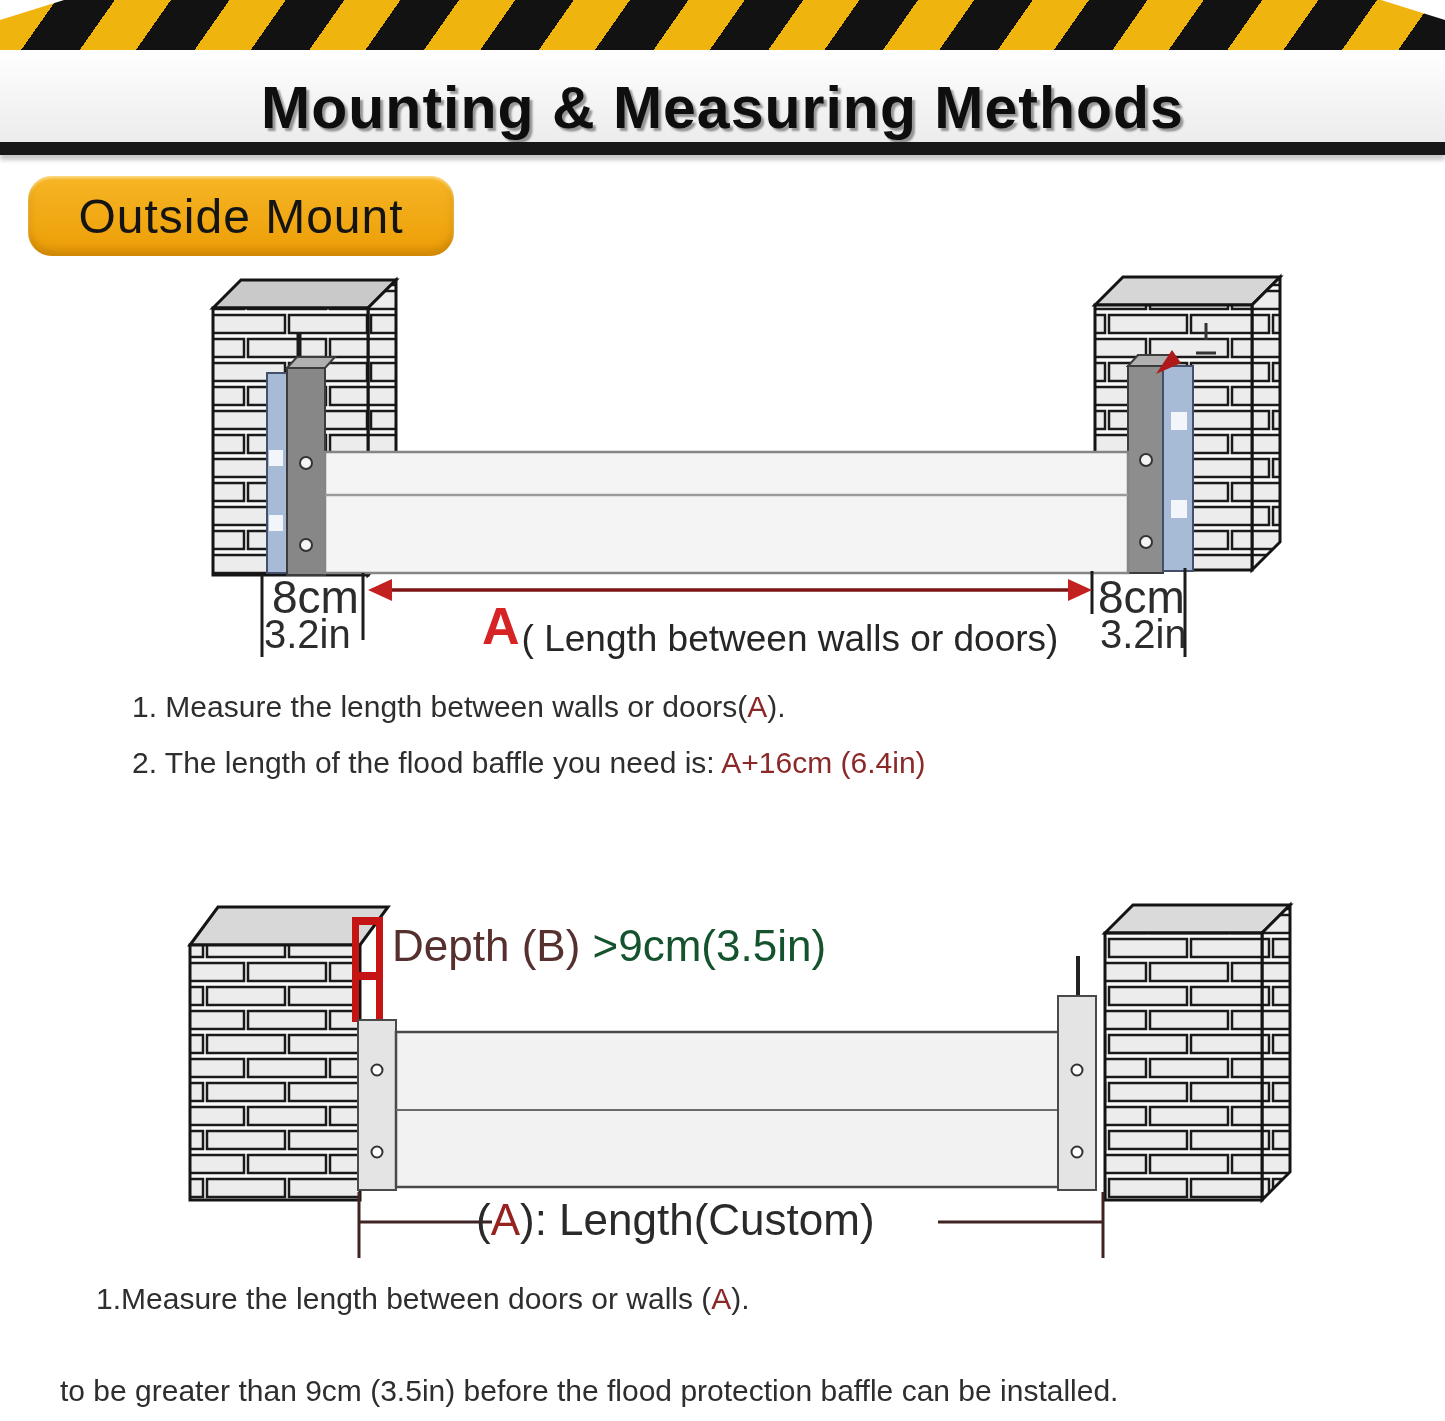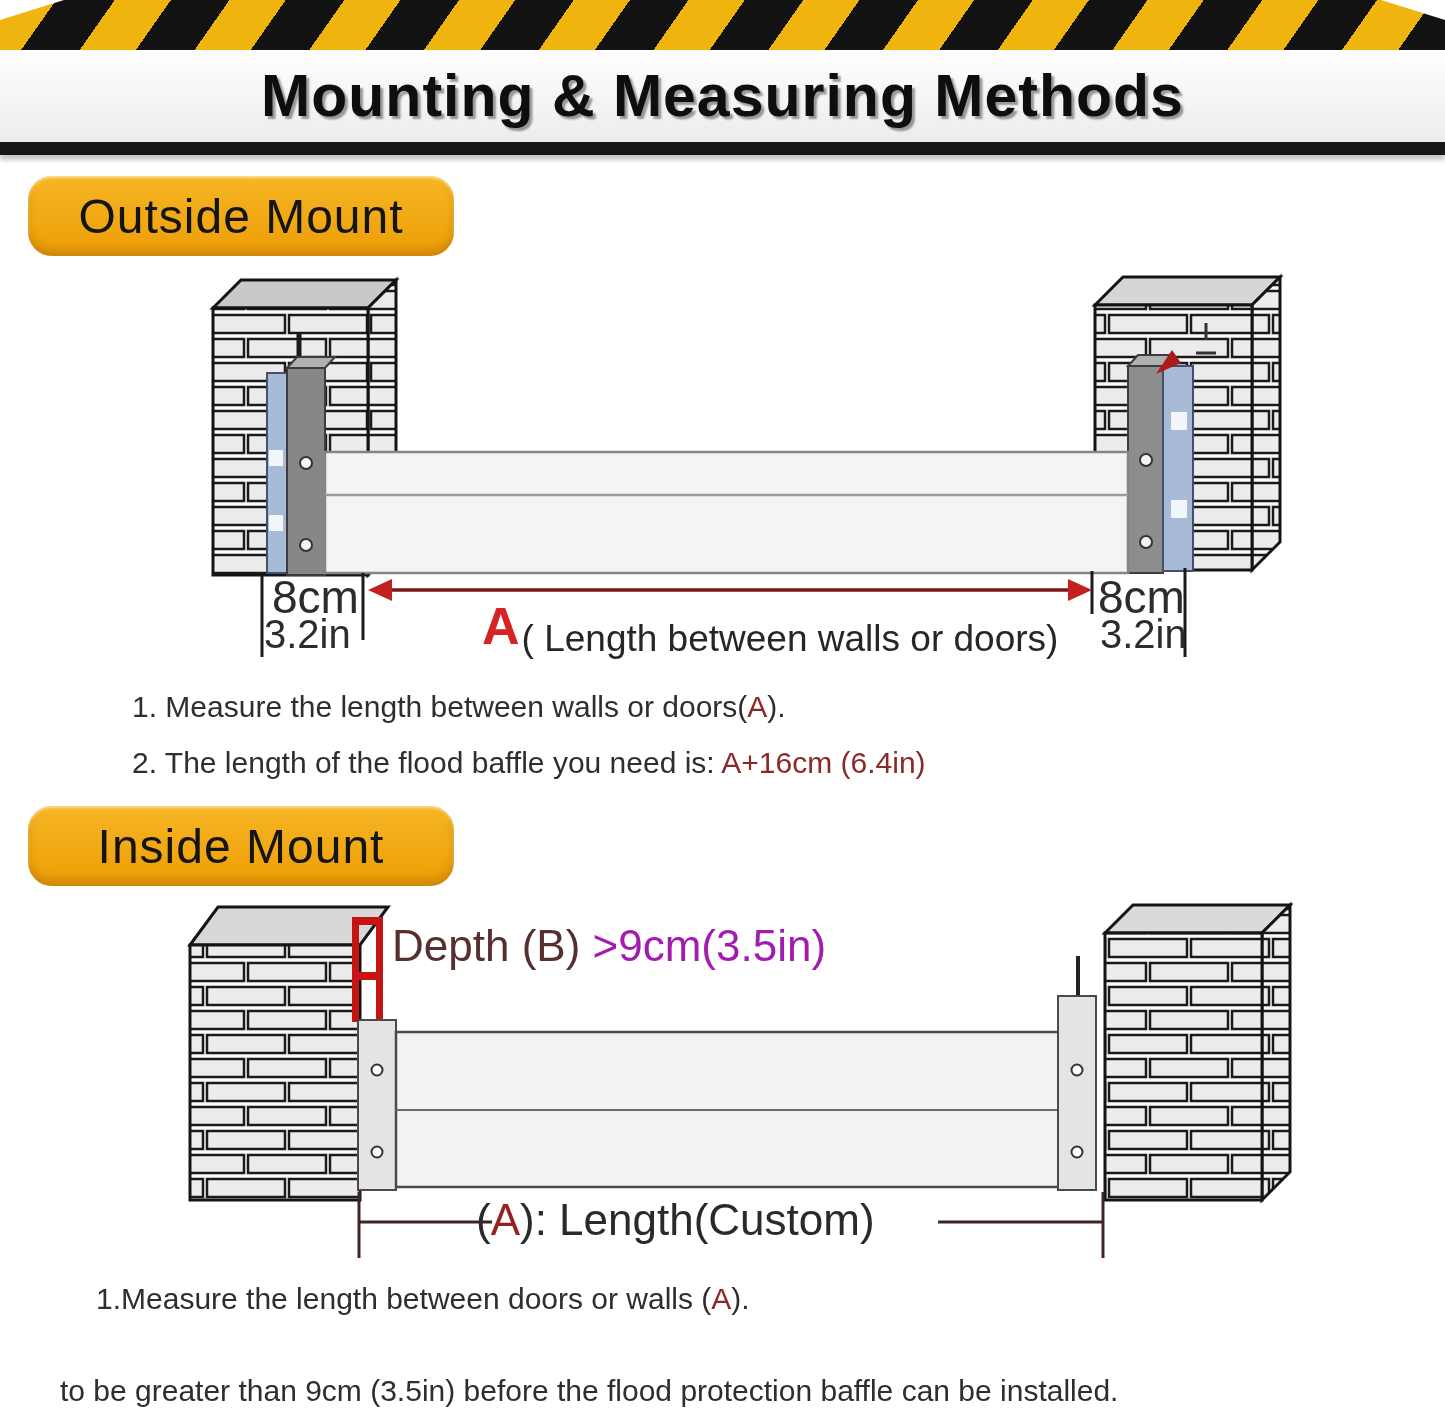--- a/index.html
+++ b/index.html
@@ -8,21 +8,21 @@
 
   
   .hazard{position:absolute;left:0;top:0;width:1445px;height:50px;
           background:repeating-linear-gradient(125deg,#efb40e 0 46px,#121212 46px 94px);
           box-shadow:0 3px 5px rgba(0,0,0,.25)}
   .wedge{position:absolute;top:0;width:64px;height:20px;background:#fff}
   .wedge-l{left:0;clip-path:polygon(0 0,100% 0,0 100%)}
   .wedge-r{right:0;clip-path:polygon(0 0,100% 0,100% 100%)}
   .titleband{position:absolute;left:0;top:50px;width:1445px;height:92px;
              background:linear-gradient(180deg,#ffffff,#ececec);
-             display:flex;align-items:center;justify-content:center}
+             display:flex;align-items:flex-end;justify-content:center}
   .title{font-size:59px;font-weight:bold;color:#0e0e0e;letter-spacing:1px;
          text-shadow:3px 3px 2px rgba(0,0,0,.38)}
   .blackbar{position:absolute;left:0;top:142px;width:1445px;height:13px;background:#171717;
             box-shadow:0 5px 4px rgba(0,0,0,.22)}
 
   
   .badge{position:absolute;width:426px;height:80px;border-radius:24px;
          background:linear-gradient(180deg,#f7b525,#ec9e06);
          box-shadow:inset 0 -6px 9px rgba(155,92,0,.38), inset 0 2px 3px rgba(255,236,170,.8);
          display:flex;align-items:center;justify-content:center}
@@ -33,21 +33,21 @@
   .diag{position:absolute;left:0;width:1445px}
 
   
   .dim{position:absolute;font-size:46px;color:#2c2c2c;white-space:nowrap;line-height:1}
   .dim-small{font-size:40px}
   .alabel{position:absolute;display:flex;align-items:flex-start;white-space:nowrap}
   .alabel .biga{font-weight:bold;font-size:52px;color:#d62424;line-height:.85;margin-right:2px}
   .alabel .atext{font-size:37px;color:#262626;margin-top:14px}
   .depthlabel{position:absolute;font-size:44px;white-space:nowrap;line-height:1}
   .depthlabel .d1{color:#56302f}
-  .depthlabel .d2{color:#a21caf}
+  .depthlabel .d2{color:#14532d}
   .customlen{position:absolute;font-size:44px;color:#2a2a2a;white-space:nowrap;line-height:1}
   .customlen .redA{color:#962222}
 
   
   .inst{position:absolute;font-size:30px;color:#2e2e2e;white-space:nowrap;line-height:1}
   .red{color:#8b2828}
 </style>
 </head>
 <body>
 
@@ -142,23 +142,20 @@
     <span class="atext">( Length between walls or doors)</span>
   </div>
 
   <div class="inst" style="left:132px;top:692px">
     <span>1. Measure the length between walls or doors(</span><span class="red">A</span><span>).</span>
   </div>
   <div class="inst" style="left:132px;top:748px">
     <span>2. The length of the flood baffle you need is: </span><span class="red">A+16cm (6.4in)</span>
   </div>
 
-  <div class="badge badge2">
-    <span>Inside Mount</span>
-  </div>
 
   <svg class="diag" style="top:895px;height:375px" viewBox="0 895 1445 375">
     <defs>
       <pattern id="brickB" width="82" height="48" patternUnits="userSpaceOnUse">
         <rect width="82" height="48" fill="#fafafa"></rect>
         <rect x="2" y="3" width="78" height="18" fill="#ececec" stroke="#1a1a1a" stroke-width="2.5"></rect>
         <rect x="-39" y="27" width="78" height="18" fill="#ececec" stroke="#1a1a1a" stroke-width="2.5"></rect>
         <rect x="43" y="27" width="78" height="18" fill="#ececec" stroke="#1a1a1a" stroke-width="2.5"></rect>
       </pattern>
     </defs>

